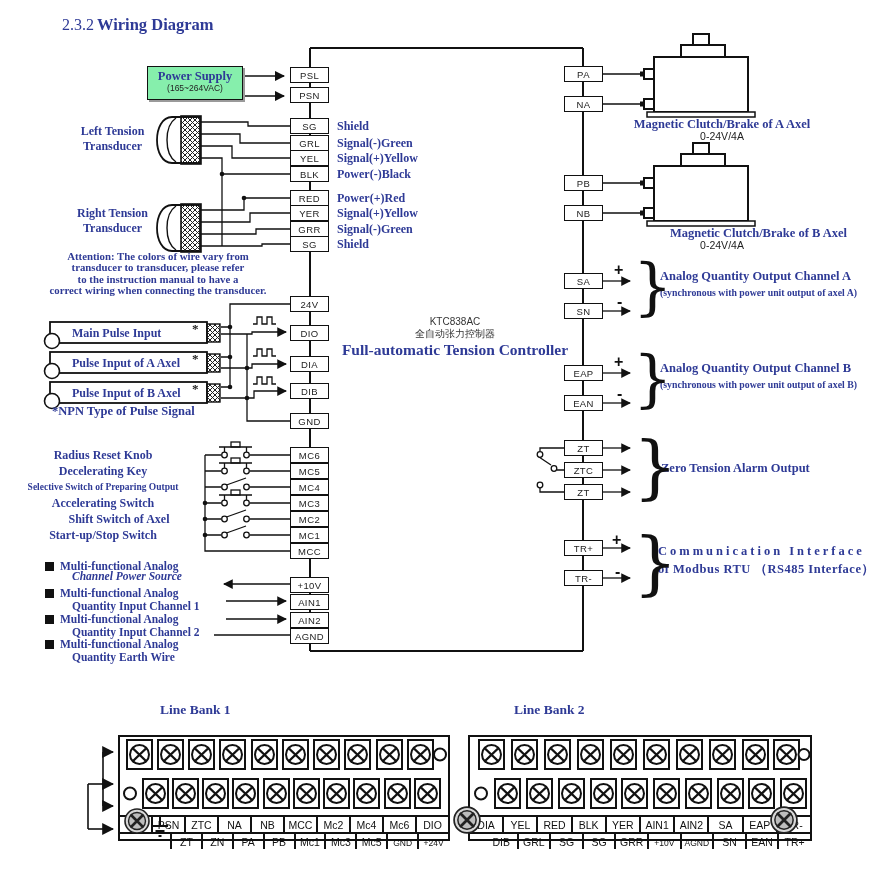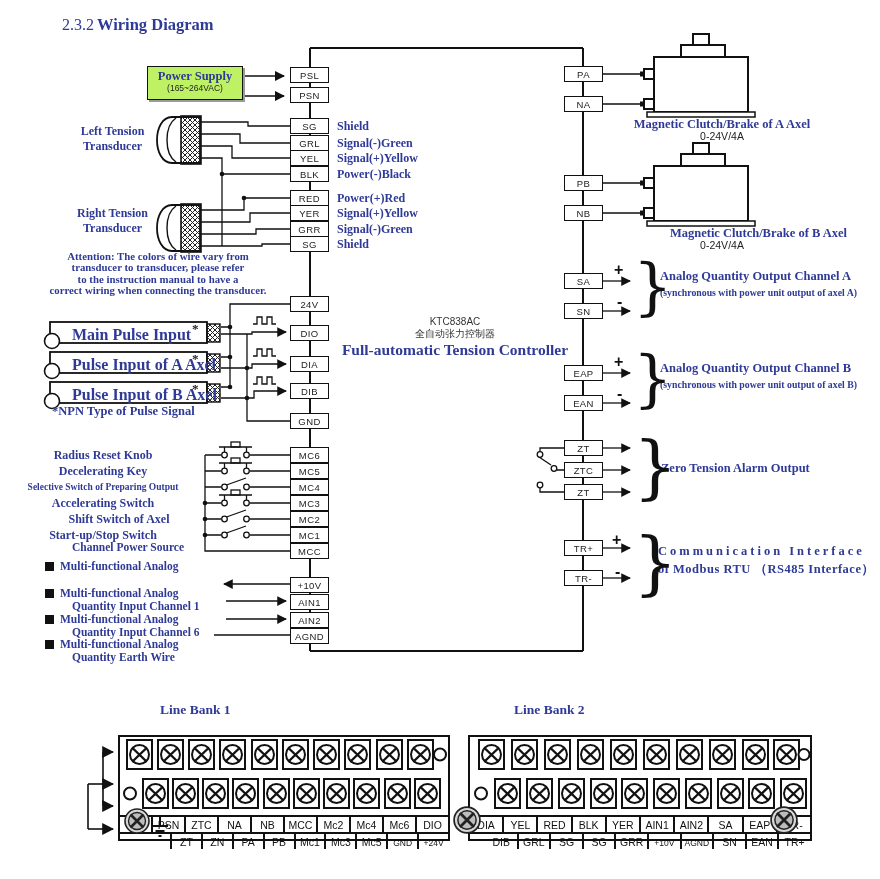--- a/index.html
+++ b/index.html
@@ -8,26 +8,26 @@
   svg.layer{position:absolute;left:0;top:0;}
   .abs{position:absolute;}
   .nv{color:#2e3a96;font-family:"Liberation Serif",serif;font-weight:bold;}
   .term{position:absolute;box-sizing:border-box;width:39px;height:16px;border:1.6px solid #111;
         background:#fff;color:#222;font:9.5px "Liberation Sans",sans-serif;letter-spacing:.4px;
         display:flex;align-items:center;justify-content:center;z-index:5;}
   .tL{left:290px;} .tR{left:564px;}
   .pagetitle{font-family:"Liberation Serif",serif;color:#2e3a96;font-size:16px;}
   .pagetitle b{font-size:16.5px;}
   .psbox{position:absolute;left:147px;top:66px;width:94px;height:32px;border:1.8px solid #111;
-         background:#bef264;box-shadow:2px 2px 0 #9a9a9a;text-align:center;z-index:4;}
+         background:#86efac;box-shadow:2px 2px 0 #9a9a9a;text-align:center;z-index:4;}
   .psbox .n{font-size:12.5px;line-height:14px;margin-top:2px;}
   .psbox .v{font:8.5px "Liberation Sans",sans-serif;color:#222;}
   .siglab{position:absolute;left:337px;font-size:12px;white-space:nowrap;}
   .swlab{position:absolute;left:0;width:206px;text-align:center;font-size:12px;white-space:nowrap;}
-  .pulse-label{position:absolute;font-size:16px;white-space:nowrap;z-index:4;}
+  .pulse-label{position:absolute;font-size:12px;white-space:nowrap;z-index:4;}
   .analine{position:absolute;font-size:11.5px;white-space:nowrap;}
   .sq{display:inline-block;width:9px;height:9px;background:#111;margin-right:6px;vertical-align:-1px;}
   .plusminus{position:absolute;font:bold 16px "Liberation Sans",sans-serif;color:#111;z-index:4;}
   .brace{position:absolute;color:#111;font-family:"DejaVu Serif",serif;line-height:1;z-index:3;}
   .bigbold{font-size:12.5px;white-space:nowrap;}
   .subsm{font-size:9.8px;white-space:nowrap;}
   .clutchlab{position:absolute;left:597px;width:250px;text-align:center;}
   .rating{position:absolute;left:597px;width:250px;text-align:center;color:#222;
           font:10.5px "Liberation Sans",sans-serif;}
   .attn{position:absolute;left:10px;top:251px;width:296px;text-align:center;font-size:10.8px;line-height:10.8px;}
@@ -279,25 +279,25 @@
   <div class="ctrl-name nv" style="top:341px;">Full-automatic Tension Controller</div>
 
   <div class="swlab nv" style="top:448px;">Radius Reset Knob</div>
   <div class="swlab nv" style="top:464px;">Decelerating Key</div>
   <div class="swlab nv" style="top:482px;font-size:9.5px;">Selective Switch of Preparing Output</div>
   <div class="swlab nv" style="top:496px;">Accelerating Switch</div>
   <div class="swlab nv" style="top:512px;padding-left:16px;">Shift Switch of Axel</div>
   <div class="swlab nv" style="top:528px;">Start-up/Stop Switch</div>
 
   <div class="analine nv" style="left:45px;top:560px;"><span class="sq"></span><span>Multi-functional Analog</span></div>
-  <div class="analine nv" style="left:72px;top:541px;">Channel Power Source</div>
+  <div class="analine nv" style="left:72px;top:570px;font-style:italic;">Channel Power Source</div>
   <div class="analine nv" style="left:45px;top:587px;"><span class="sq"></span><span>Multi-functional  Analog</span></div>
   <div class="analine nv" style="left:72px;top:600px;">Quantity Input Channel 1</div>
   <div class="analine nv" style="left:45px;top:613px;"><span class="sq"></span><span>Multi-functional  Analog</span></div>
-  <div class="analine nv" style="left:72px;top:626px;">Quantity Input Channel 6</div>
+  <div class="analine nv" style="left:72px;top:626px;">Quantity Input Channel 2</div>
   <div class="analine nv" style="left:45px;top:638px;"><span class="sq"></span><span>Multi-functional Analog</span></div>
   <div class="analine nv" style="left:72px;top:651px;">Quantity Earth Wire</div>
 
   <div class="term tL" style="top:67px;">PSL</div>
   <div class="term tL" style="top:87px;">PSN</div>
   <div class="term tL" style="top:118px;">SG</div>
   <div class="term tL" style="top:135px;">GRL</div>
   <div class="term tL" style="top:150px;">YEL</div>
   <div class="term tL" style="top:166px;">BLK</div>
   <div class="term tL" style="top:190px;">RED</div>

